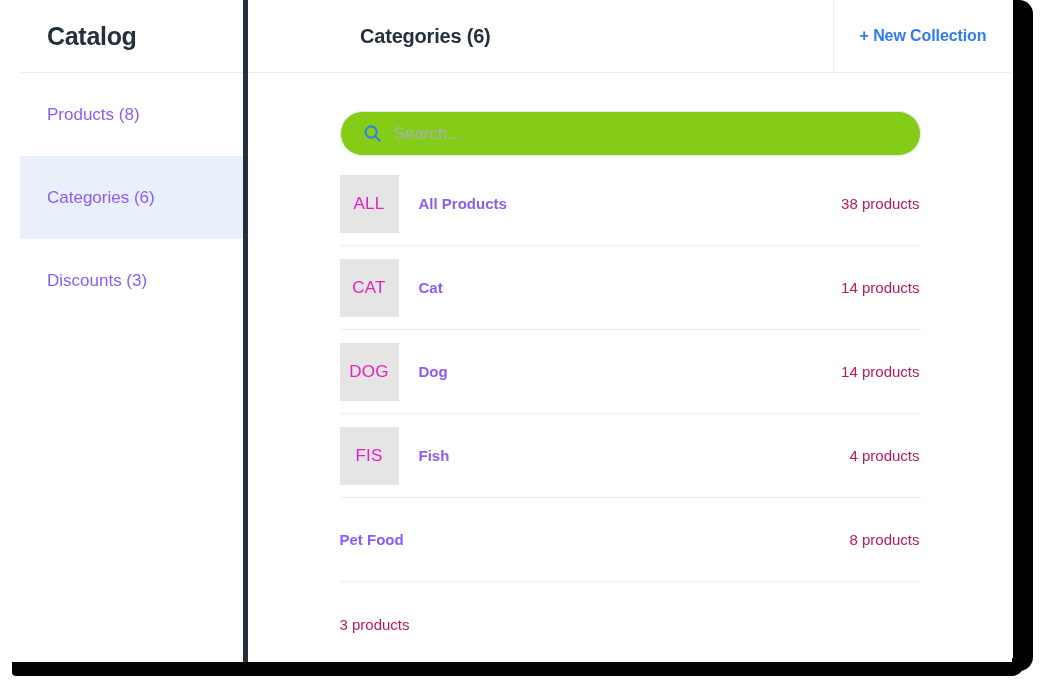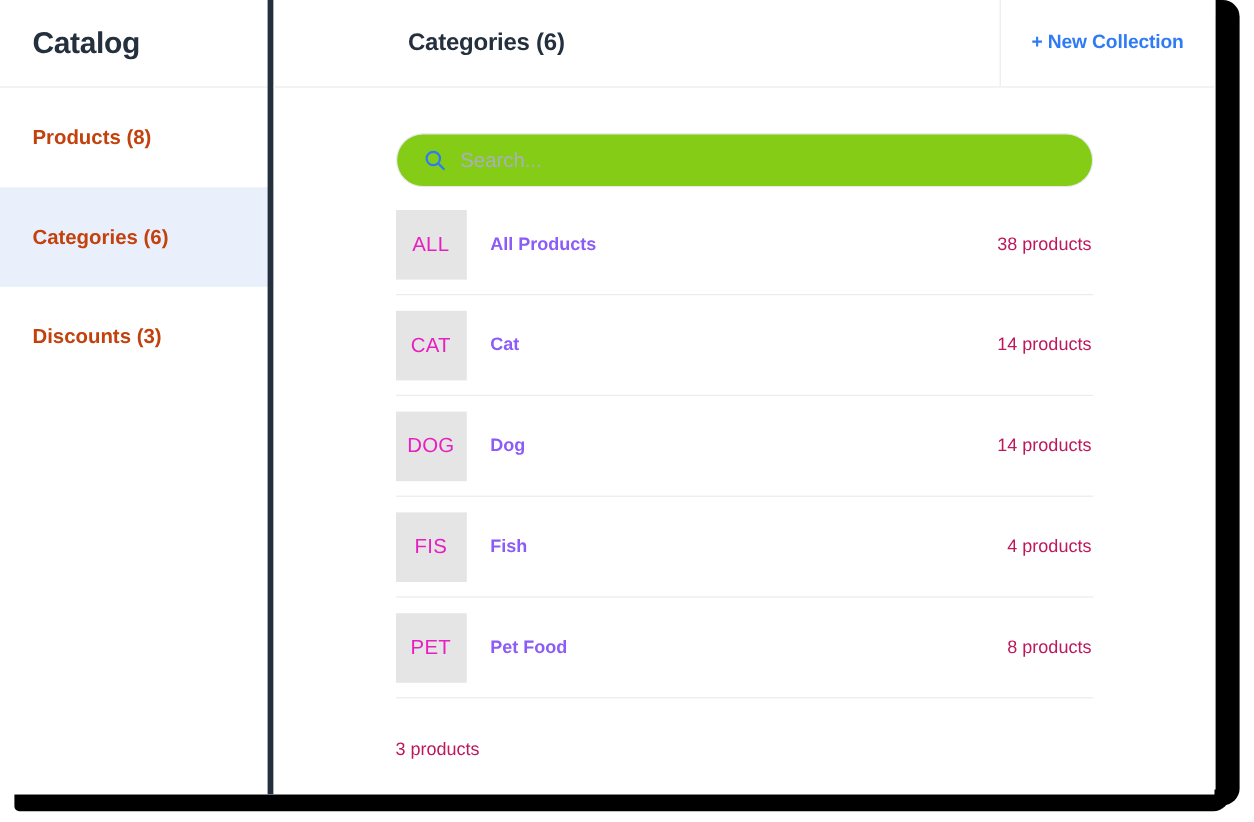--- a/index.html
+++ b/index.html
@@ -44,20 +44,21 @@
   
   #app {
     position: absolute;
     top: 0;
     left: 0;
     width: 1012px;
     height: 662px;
     background: #ffffff;
     display: flex;
     overflow: hidden;
+    padding-left: 20px;
   }
 
   
   .sidebar {
     width: 228px;
     min-width: 228px;
     height: 100%;
     background: #ffffff;
     position: relative;
   }
@@ -74,23 +75,22 @@
     color: #25303f;
     letter-spacing: -0.3px;
   }
   .sidebar-nav { padding-top: 0; }
   .sidebar-item {
     height: 83px;
     display: flex;
     align-items: center;
     padding-left: 27px;
     font-size: 17px;
-    color: #c2410c;
+    color: #8b5cf6;
     cursor: pointer;
-    font-weight: bold;
   }
   .sidebar-item.active { background: #e9f0fb; }
 
   .sidebar-divider {
     position: absolute;
     top: 0;
     right: 0;
     width: 5px;
     height: 100%;
     background: #25303f;
@@ -303,23 +303,20 @@
 
           <div class="cat-row">
             <div class="cat-thumb">
               <span class="cat-thumb-label">FIS</span>
             </div>
             <span class="cat-name">Fish</span>
             <span class="cat-count">4 products</span>
           </div>
 
           <div class="cat-row">
-            <div class="cat-thumb">
-              <span class="cat-thumb-label">PET</span>
-            </div>
             <span class="cat-name">Pet Food</span>
             <span class="cat-count">8 products</span>
           </div>
 
           <div class="cat-row">
             <span class="cat-count">3 products</span>
           </div>
 
         </div>
       </div>

